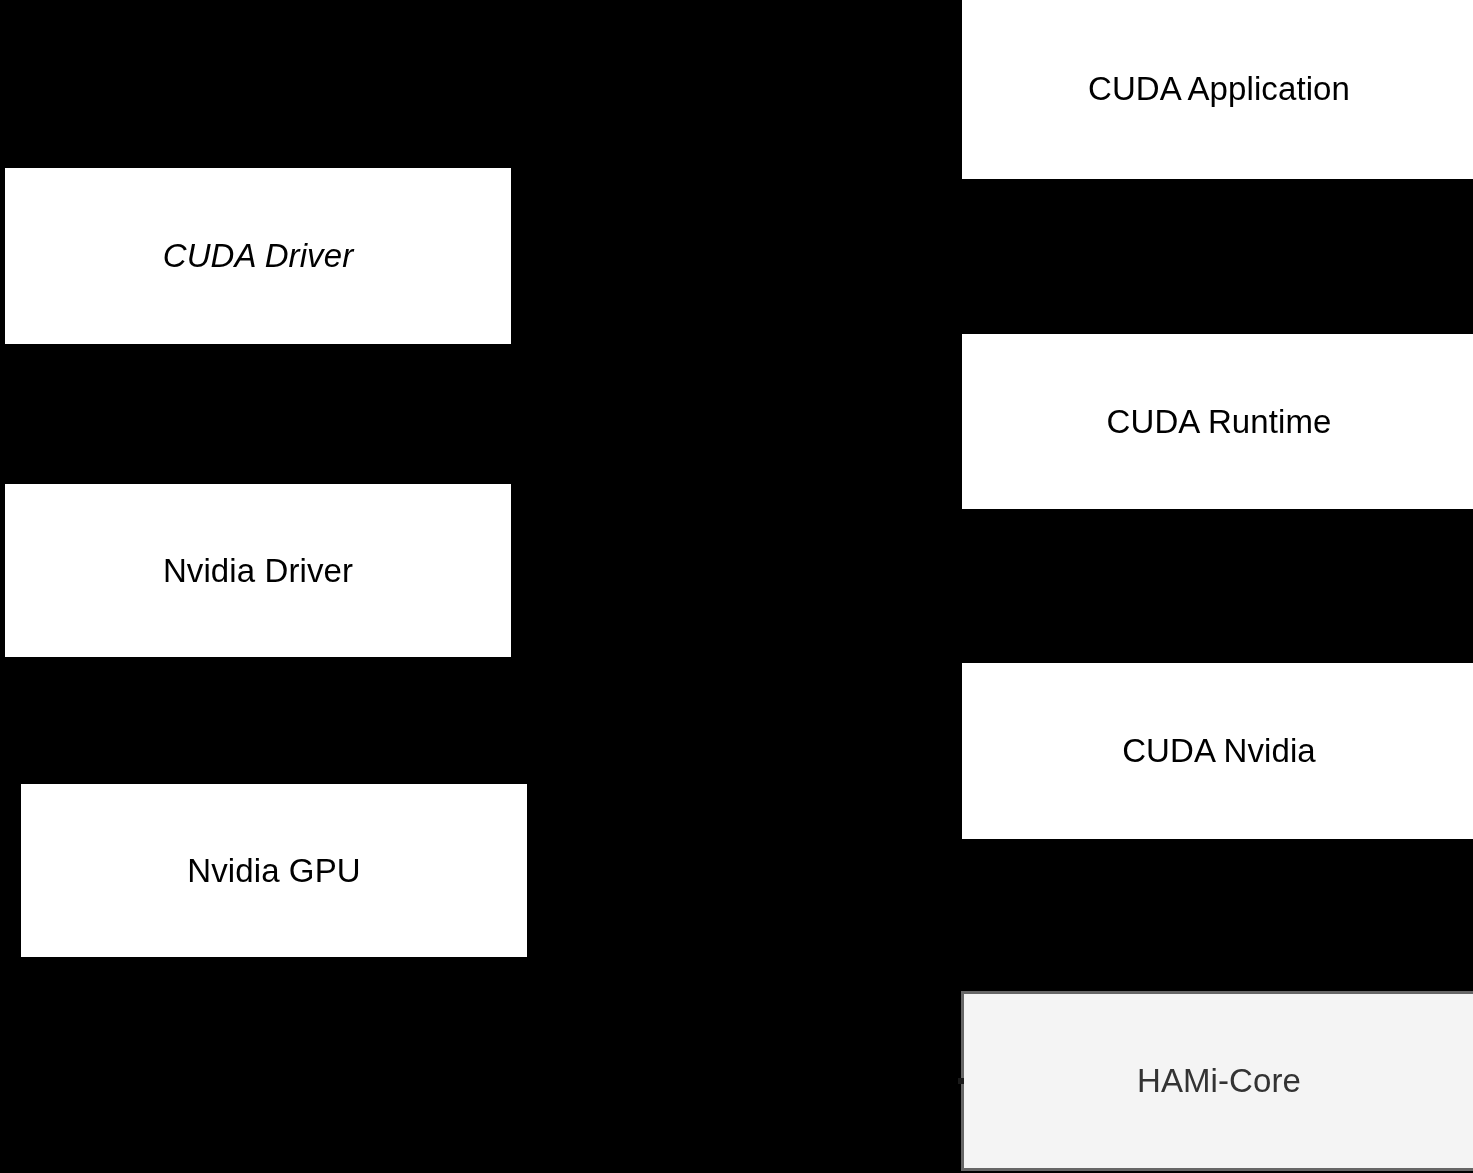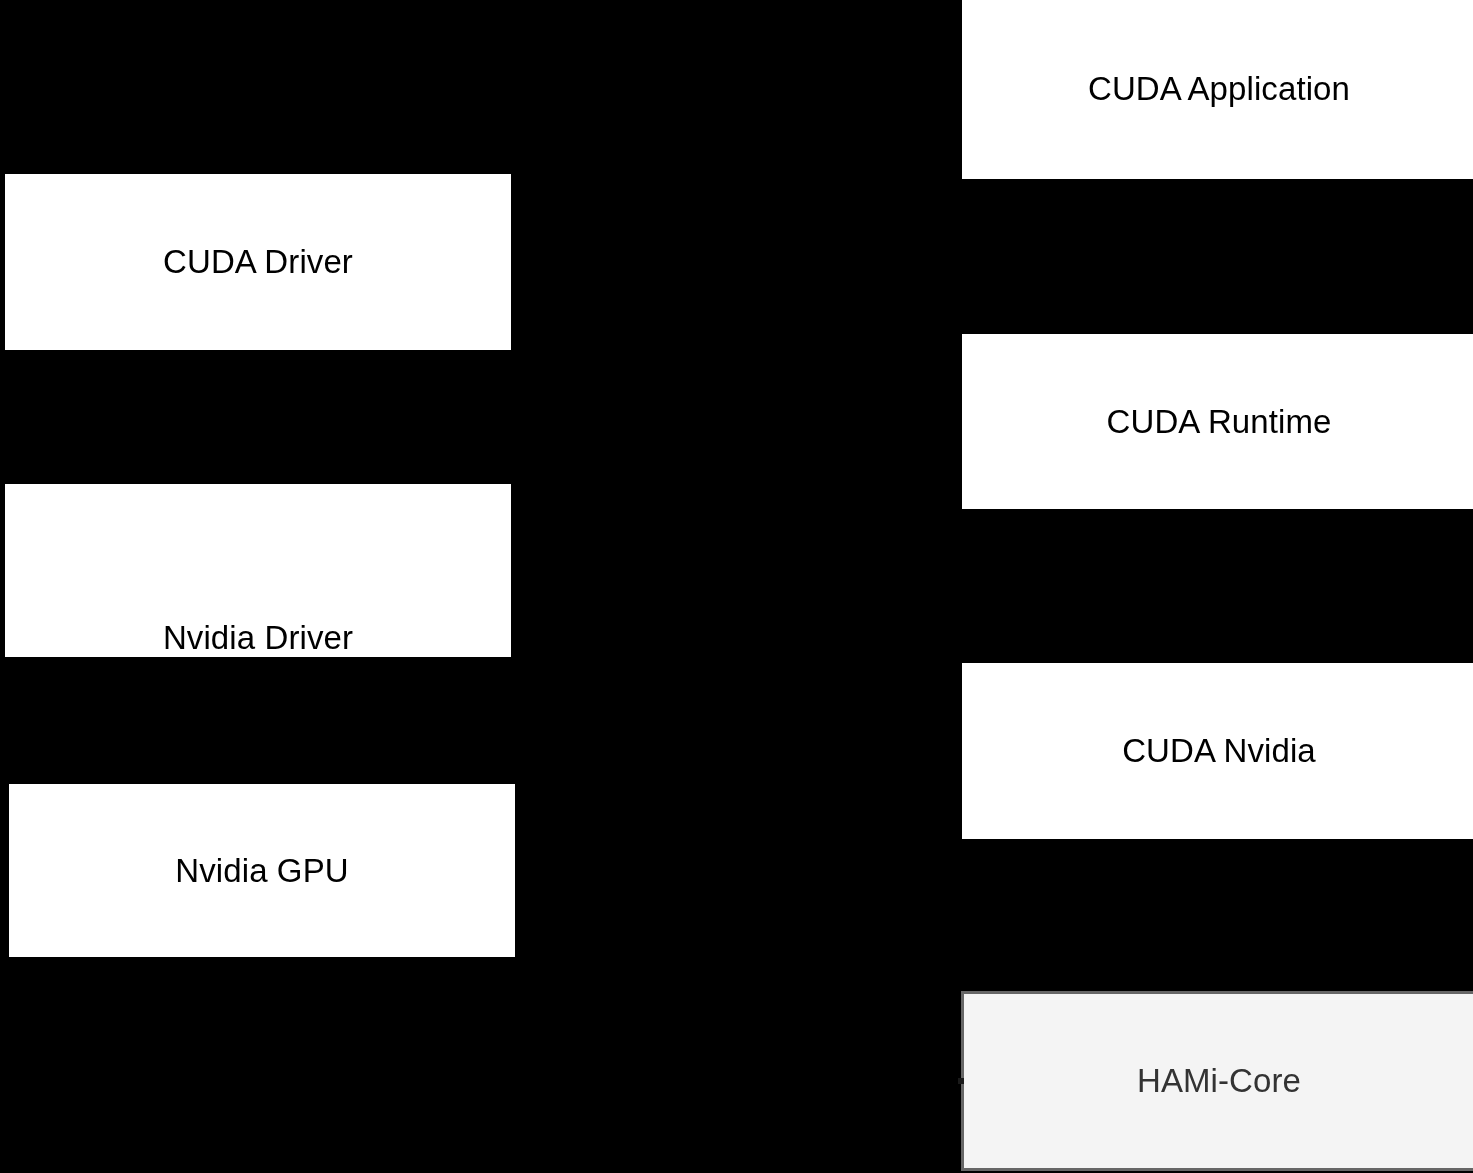--- a/index.html
+++ b/index.html
@@ -39,23 +39,23 @@
     color: #333333;
     border: 3px solid #666666;
     font-size: 33px;
     letter-spacing: 0.1px;
   }
   .node-label {
     display: block;
     white-space: nowrap;
   }
   
-  #node-cuda-driver  { left: 4px;   top: 173px; width: 508px; height: 178px; }
-  #node-nvidia-driver{ left: 4px;   top: 483px; width: 508px; height: 175px; align-items: flex-end; }
-  #node-nvidia-gpu   { left: 8px;   top: 783px; width: 508px; height: 175px; text-align: right; }
+  #node-cuda-driver  { left: 4px;   top: 167px; width: 508px; height: 178px; font-style: italic; }
+  #node-nvidia-driver{ left: 4px;   top: 483px; width: 508px; height: 175px; }
+  #node-nvidia-gpu   { left: 20px;   top: 783px; width: 508px; height: 175px; text-align: right; }
   
   #node-cuda-application { left: 961px; top: -2px;  width: 516px; height: 182px; }
   #node-cuda-library     { left: 961px; top: 333px; width: 516px; height: 177px; }
   #node-cuda-runtime     { left: 961px; top: 662px; width: 516px; height: 178px; }
   #node-hami-core        { left: 961px; top: 991px; width: 516px; height: 180px; }
   
   #connector-stub-hami {
     position: absolute;
     left: 958px;
     top: 1078px;

